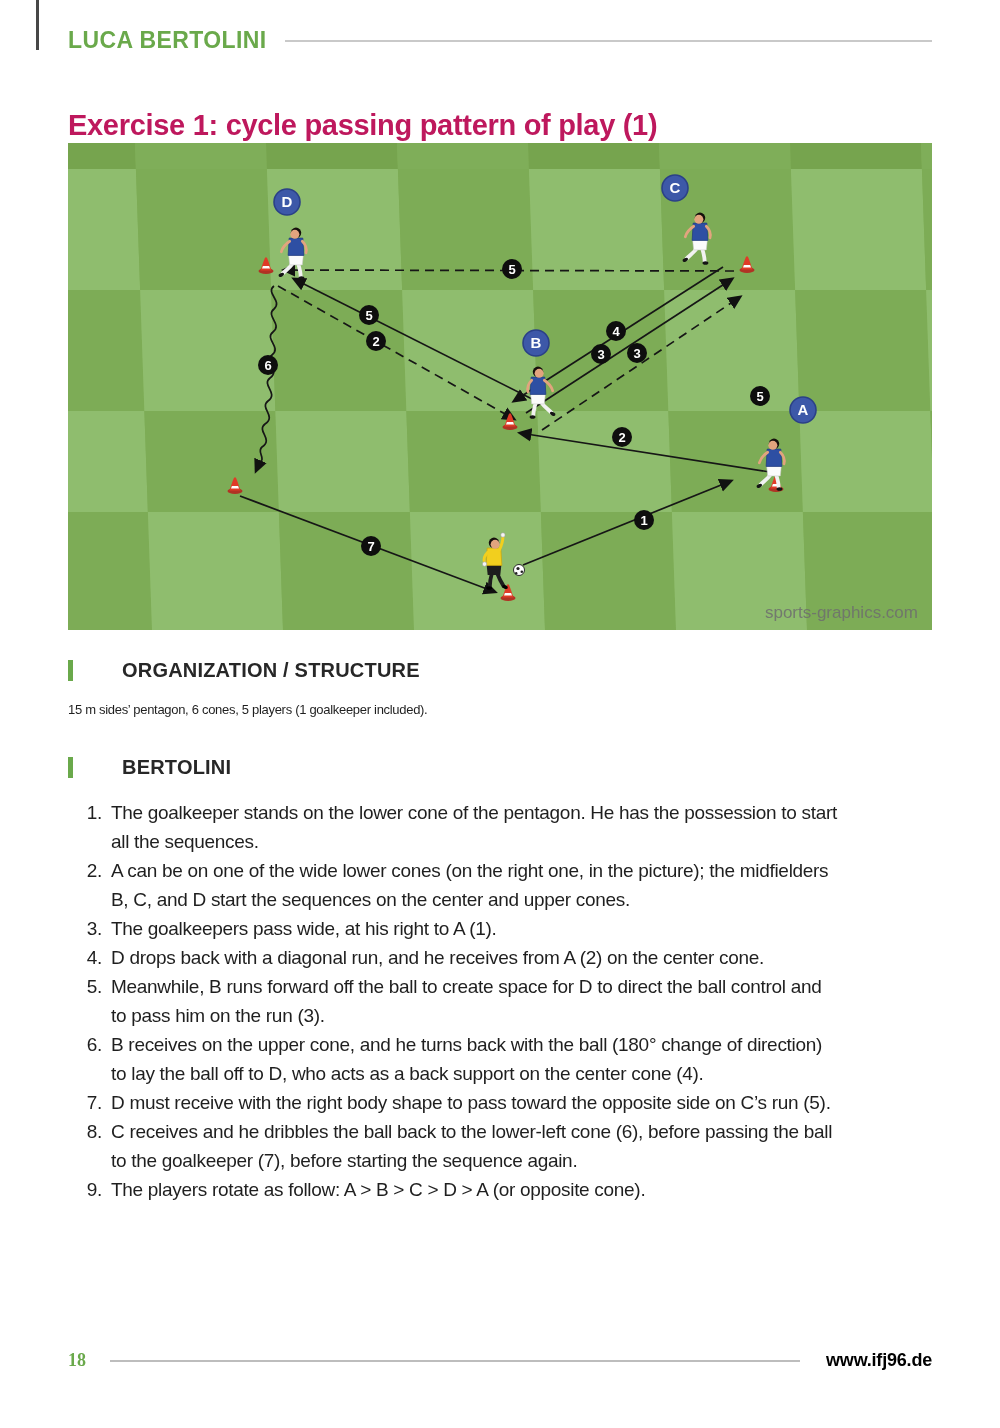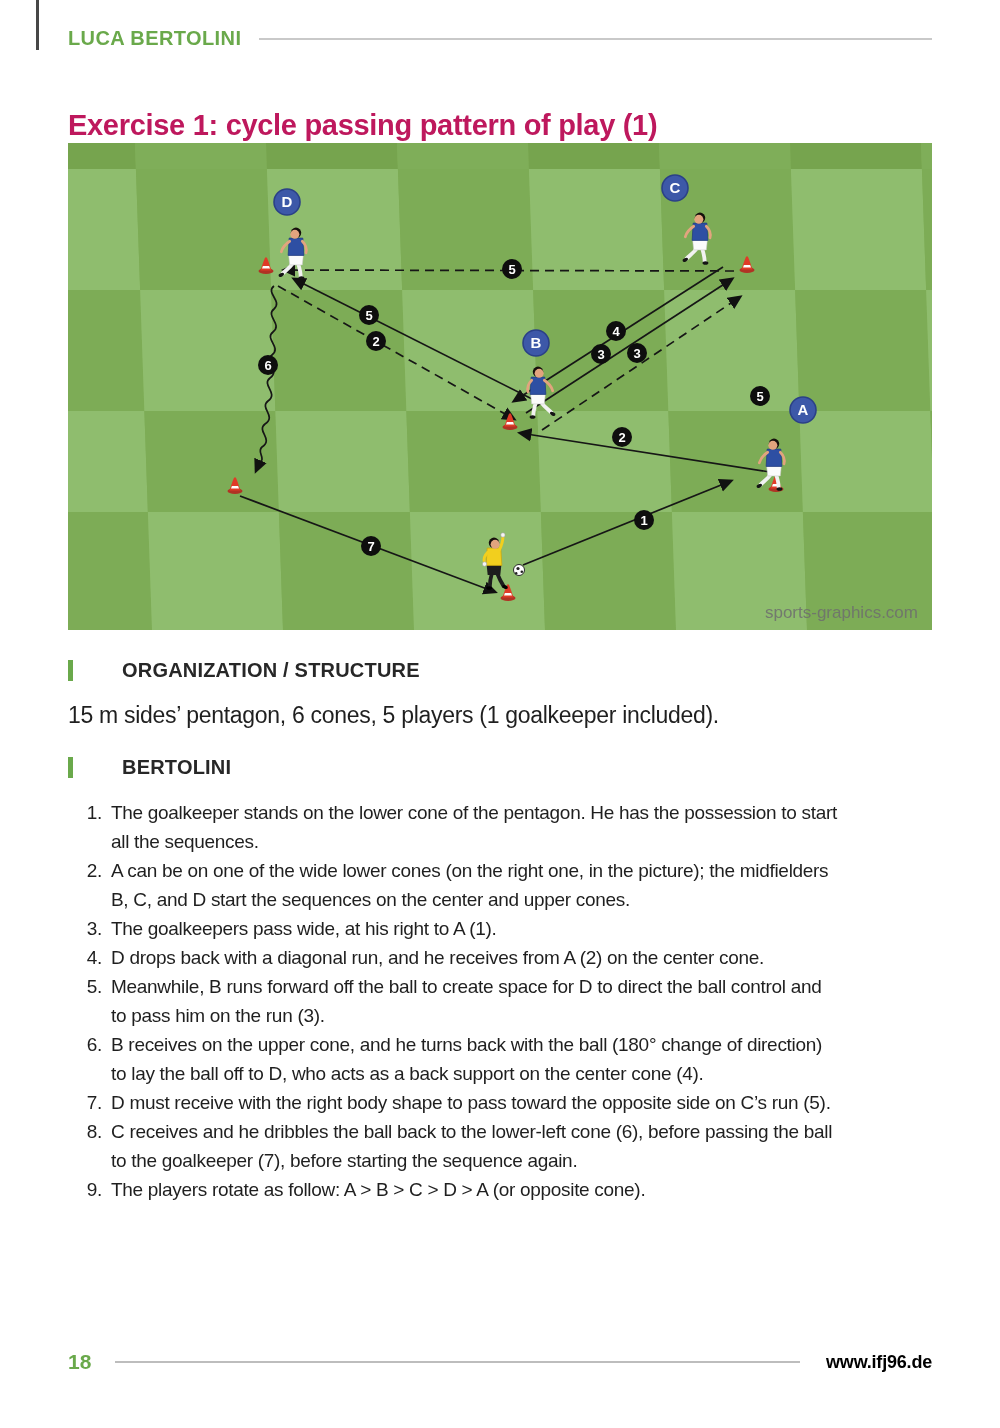--- a/index.html
+++ b/index.html
@@ -3,41 +3,41 @@
 <meta charset="utf-8">
 <style>
   html,body { margin:0; padding:0; background:#ffffff; }
   .page {
     position:relative; width:1000px; height:1428px; background:#ffffff;
     font-family:"Liberation Sans", sans-serif; color:#212121; overflow:hidden;
   }
   .corner-tick { position:absolute; left:36px; top:0; width:2.5px; height:50px; background:#474747; }
 
   .author-row { position:absolute; left:68px; right:68px; top:27px; display:flex; align-items:center; }
-  .author { color:#6aa94b; font-weight:bold; font-size:20px; letter-spacing:0.4px; }
+  .author { color:#6aa94b; font-weight:bold; font-size:23px; letter-spacing:0.4px; }
   .author-rule { flex:1; height:2px; background:#c9c9c9; margin-left:18px; }
 
   .page-title { position:absolute; left:68px; top:90px; font-size:29px; font-weight:bold; letter-spacing:-0.3px; color:#be185d; }
 
   .pitch { position:absolute; left:68px; top:143px; width:864px; height:487px; }
   .pitch svg { display:block; }
 
   .section-h { position:absolute; left:68px; display:flex; align-items:center; font-size:20px; font-weight:bold; color:#272727; letter-spacing:0.2px;gap:40px; }
   .section-h .bar { width:5px; height:21px; background:#6aa94b; margin-right:9px; }
   .org-h { top:659px; }
-  .org-text { position:absolute; left:68px; top:702px; font-size:23px; letter-spacing:-0.3px; color:#1f1f1f; }
+  .org-text { position:absolute; left:68px; top:702px; font-size:13px; letter-spacing:-0.3px; color:#1f1f1f; }
   .seq-h { top:756px; }
 
   .seq-list { position:absolute; left:68px; top:798px; width:866px; }
   .seq-item { display:flex; font-size:19px; line-height:29px; letter-spacing:-0.3px; color:#1f1f1f; }
   .seq-num { width:34px; text-align:right; margin-right:9px; flex:none; }
   .seq-text { white-space:pre-line; }
 
   .footer { position:absolute; left:68px; right:68px; top:1350px; display:flex; align-items:center; }
-  .page-num { color:#6aa94b; font-size:21px; font-weight:bold; }
+  .page-num { color:#6aa94b; font-size:18px; font-weight:bold;font-family:Liberation Serif, serif; }
   .footer-rule { flex:1; height:2px; background:#bdbdbd; margin:0 26px 0 24px; }
   .website { color:#000000; font-size:18px; font-weight:bold; letter-spacing:-0.2px; }
 
   
   .badge-t { font-family:"Liberation Sans", sans-serif; font-size:13px; font-weight:bold; fill:#ffffff; text-anchor:middle; }
   .plabel-t { font-family:"Liberation Sans", sans-serif; font-size:15px; font-weight:bold; fill:#ffffff; text-anchor:middle; }
   .watermark-t { font-family:"Liberation Sans", sans-serif; font-size:17px; fill:#6e6e6e; opacity:0.85; text-anchor:end; }
   .pass { stroke:#161616; stroke-width:1.7; fill:none; }
   .run { stroke:#161616; stroke-width:1.7; fill:none; stroke-dasharray:9 6; }
 </style>

